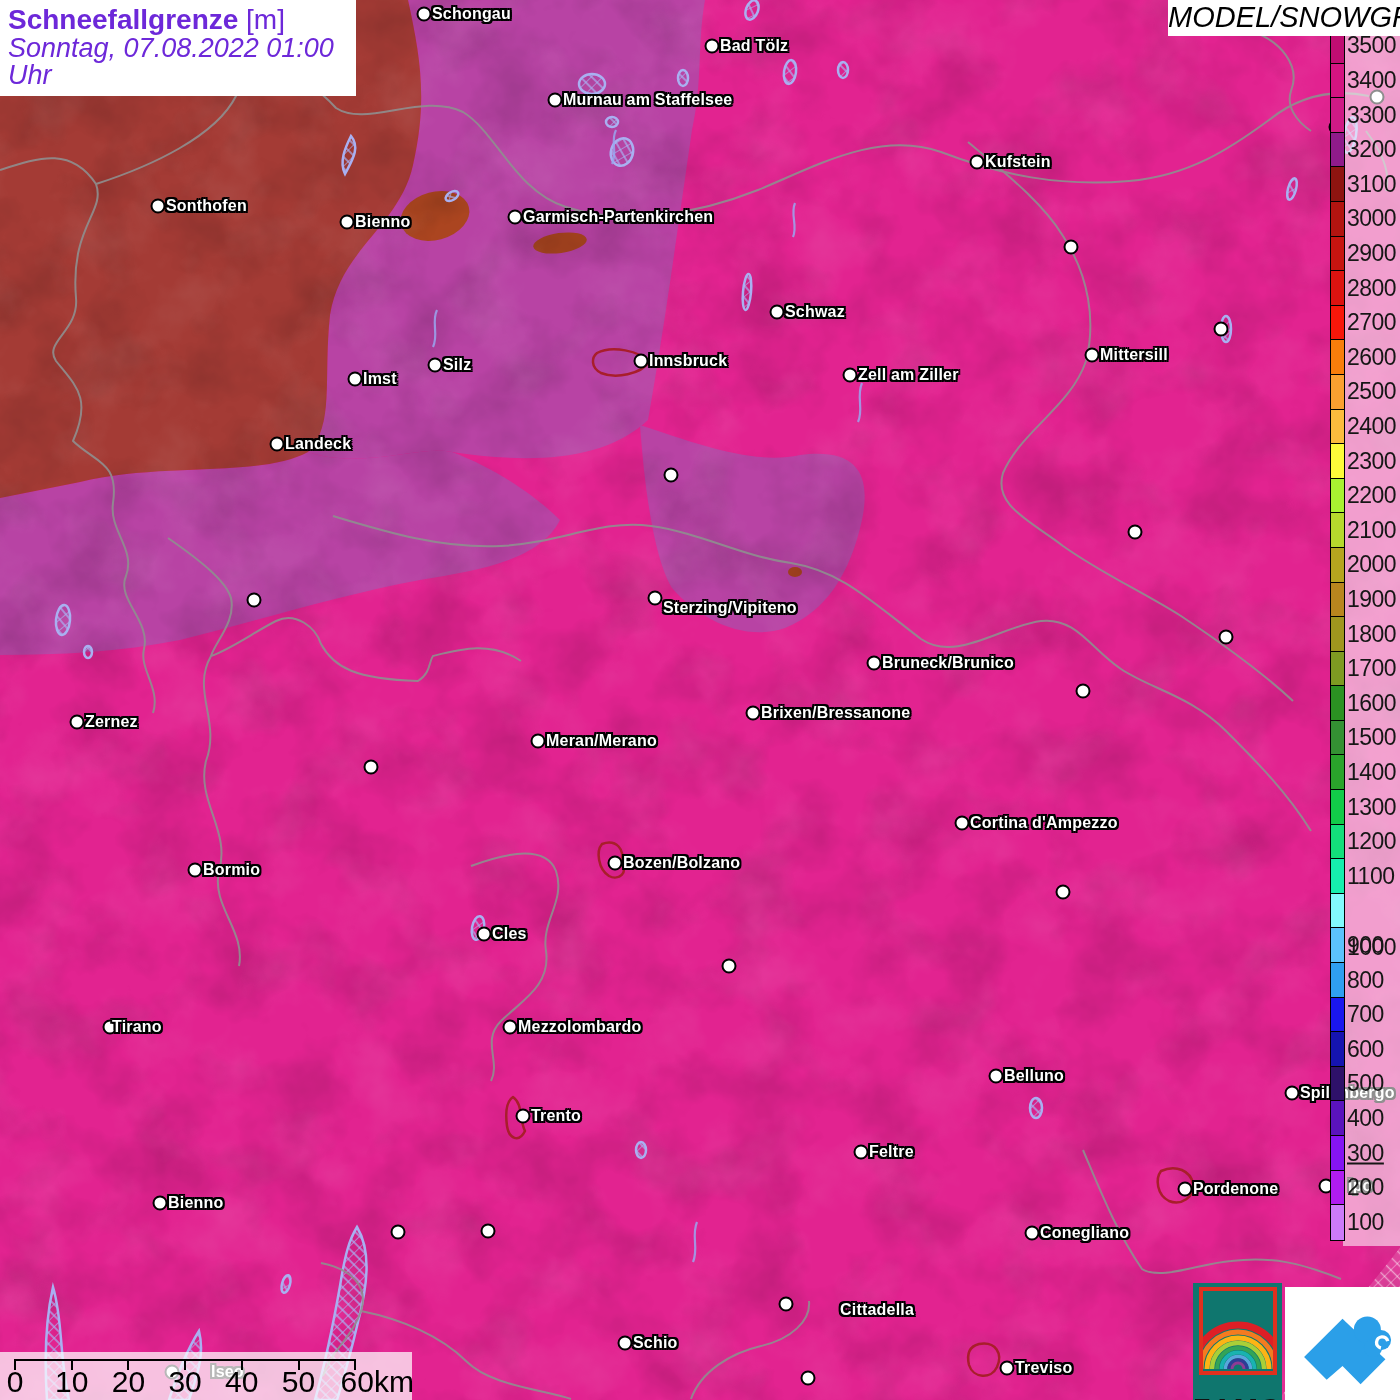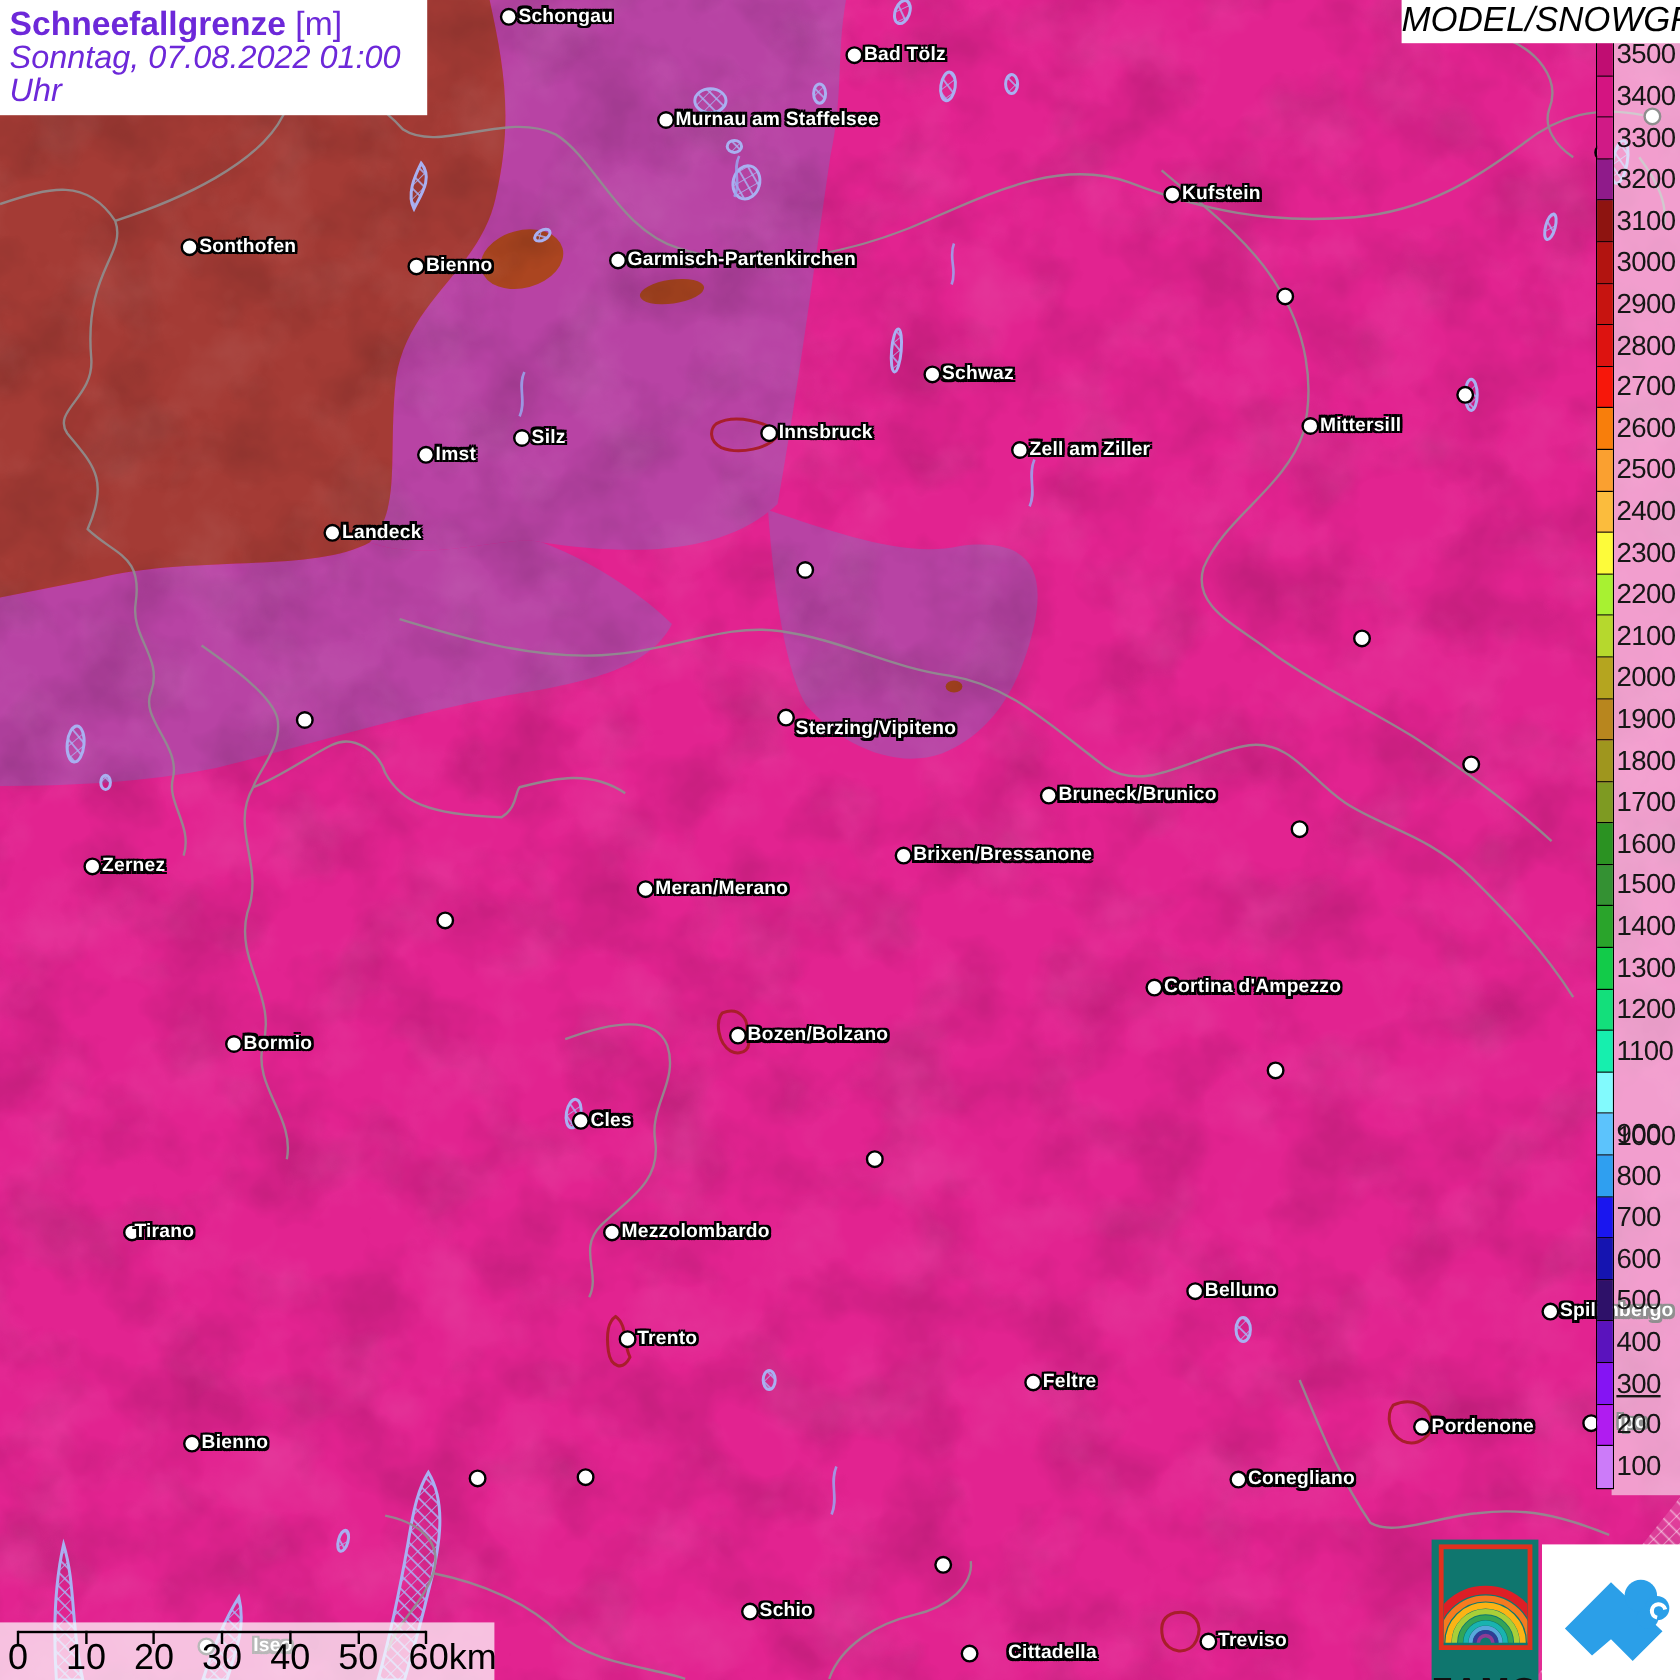--- a/index.html
+++ b/index.html
@@ -352,21 +352,21 @@
       </div>
       <div class="city">
         <span class="dot" style="left: 786px; top: 1304px;"></span>
       </div>
       <div class="city">
         <span class="dot" style="left: 625px; top: 1343px;"></span>
         <span class="lbl" style="top: 1343px; left: 633px;">Schio</span>
       </div>
       <div class="city">
         <span class="dot" style="left: 808px; top: 1378px;"></span>
-        <span class="lbl" style="top: 1378px; left: 816px; padding-left: 24px;">Cittadella</span>
+        <span class="lbl" style="top: 1310px; left: 816px; padding-left: 24px;">Cittadella</span>
       </div>
       <div class="city">
         <span class="dot" style="left: 1007px; top: 1368px;"></span>
         <span class="lbl" style="top: 1368px; left: 1015px;">Treviso</span>
       </div>
       <div class="city">
         <span class="dot" style="left: 172px; top: 1372px;"></span>
         <span class="lbl" style="top: 1372px; left: 180px; margin-left: 31px;">Iseo</span>
       </div>
     </div>

